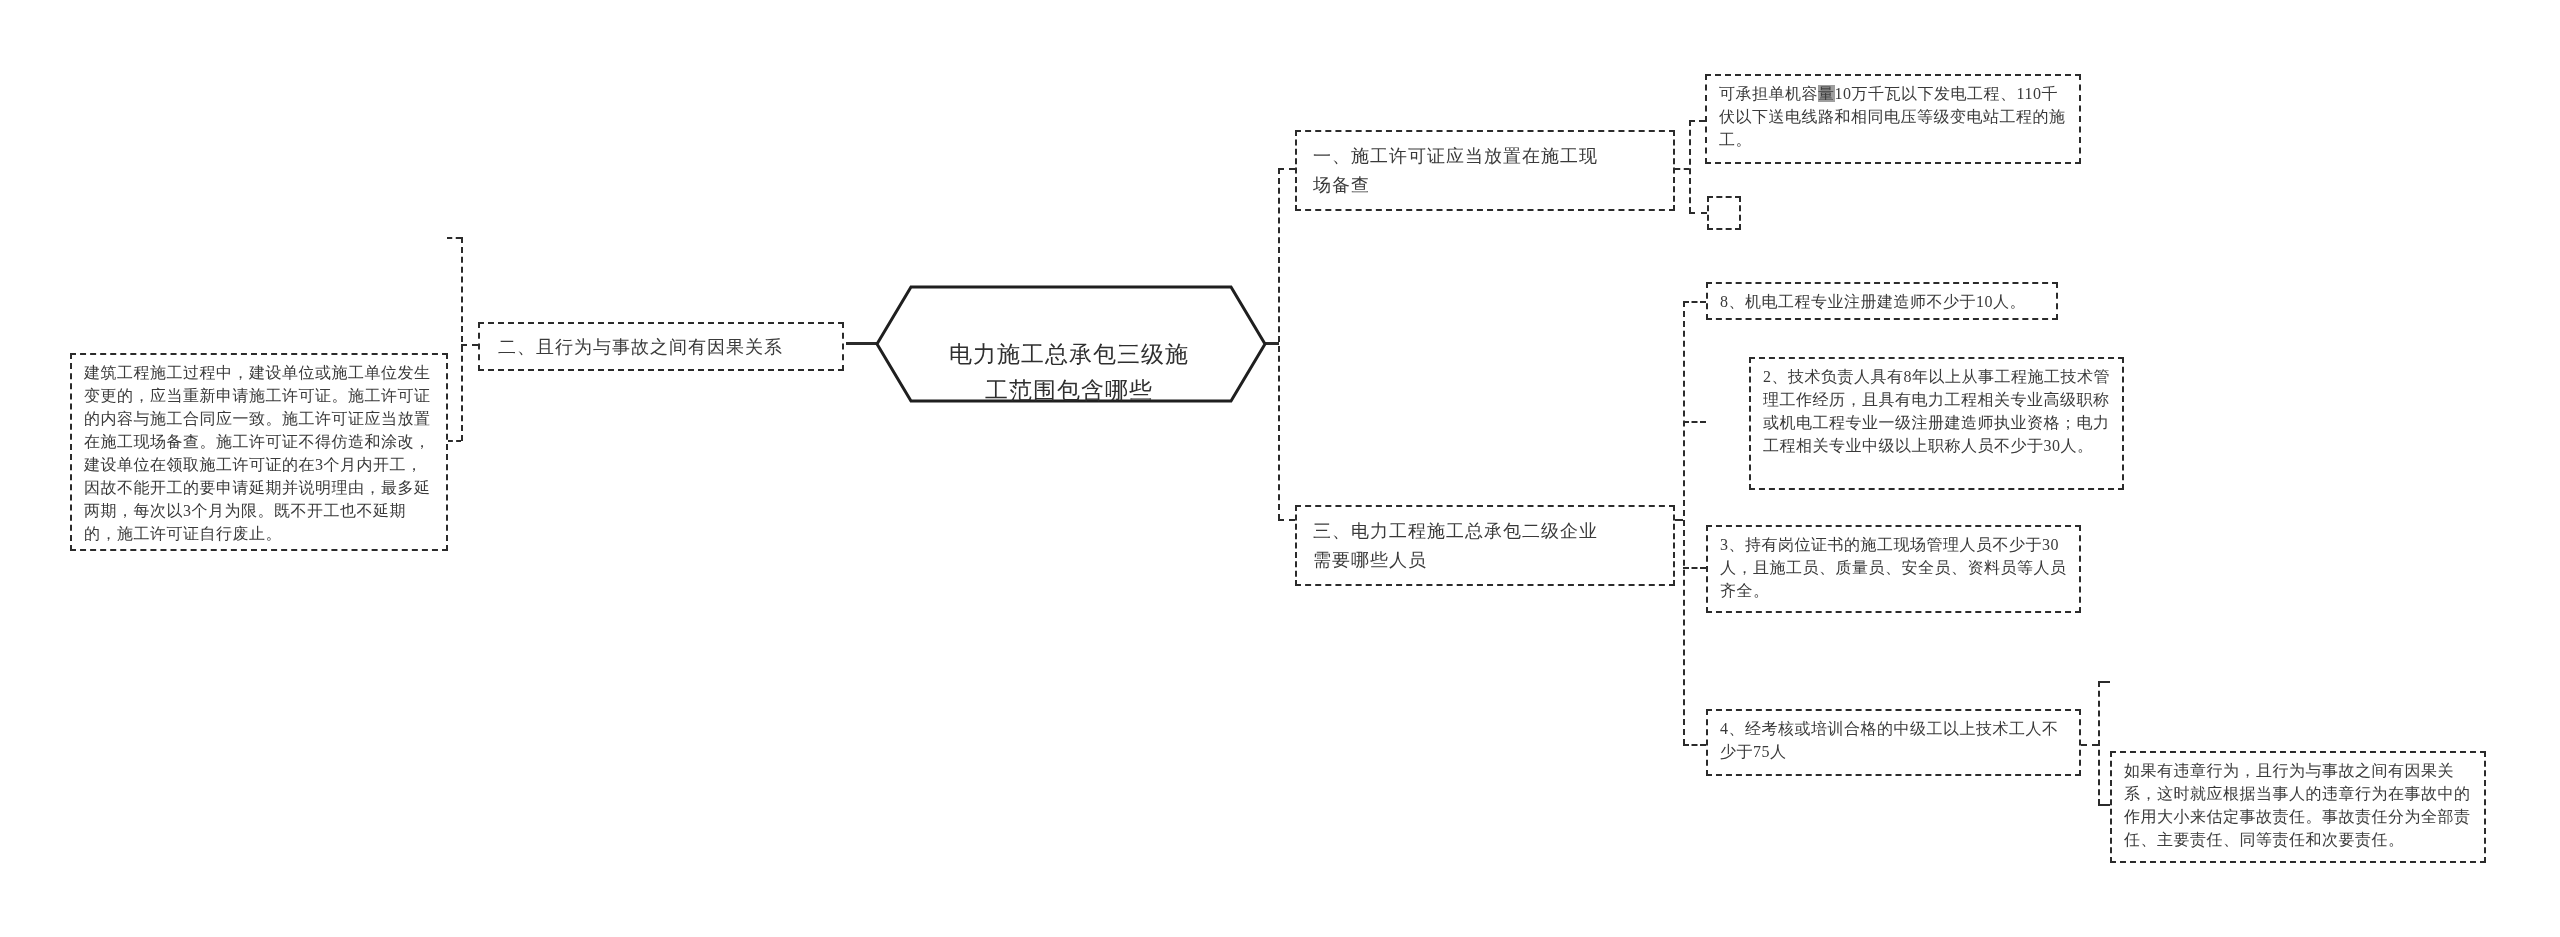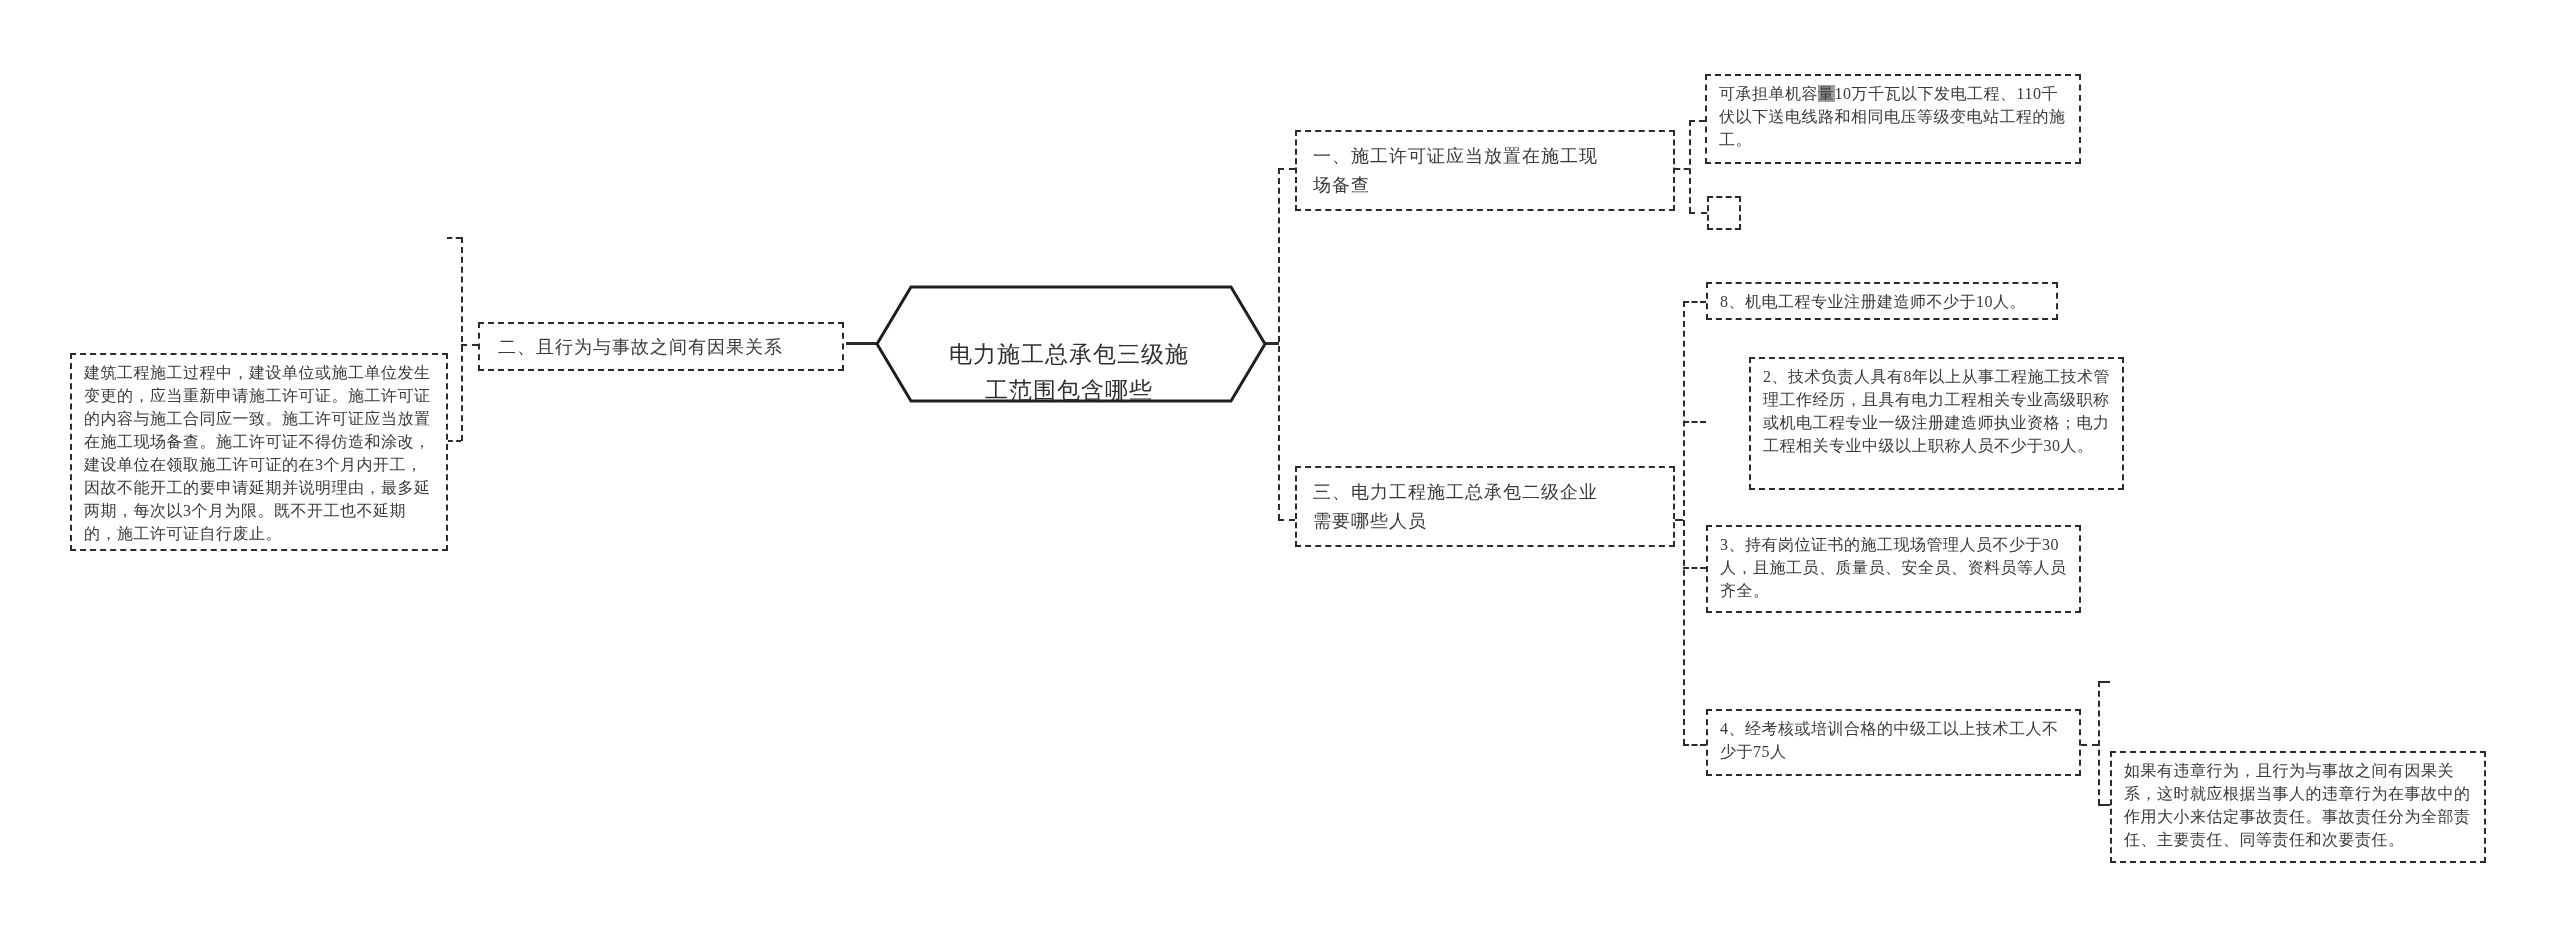--- a/index.html
+++ b/index.html
@@ -94,21 +94,21 @@
   <div class="hline" style="left:1689px;top:212px;width:18px;"></div>
 
   <div class="node leaf" style="left:1705px;top:74px;width:376px;height:90px;">
     <span>可承担单机容</span><span class="hl">量</span><span>10万千瓦以下发电工程、110千伏以下送电线路和相同电压等级变电站工程的施工。</span>
   </div>
 
   <div class="node" style="left:1707px;top:196px;width:34px;height:34px;">
     <span></span>
   </div>
 
-  <div class="node branch-label" style="left:1295px;top:466px;width:380px;height:81px;">
+  <div class="node branch-label" style="left:1295px;top:505px;width:380px;height:81px;">
     <span class="branch-text">三、电力工程施工总承包二级企业需要哪些人员</span>
   </div>
 
   <div class="hline" style="left:1675px;top:519px;width:8px;"></div>
   <div class="vline" style="left:1683px;top:301px;height:444px;"></div>
   <div class="hline" style="left:1683px;top:301px;width:23px;"></div>
   <div class="hline" style="left:1683px;top:421px;width:23px;"></div>
   <div class="hline" style="left:1683px;top:567px;width:23px;"></div>
   <div class="hline" style="left:1683px;top:744px;width:23px;"></div>
 

